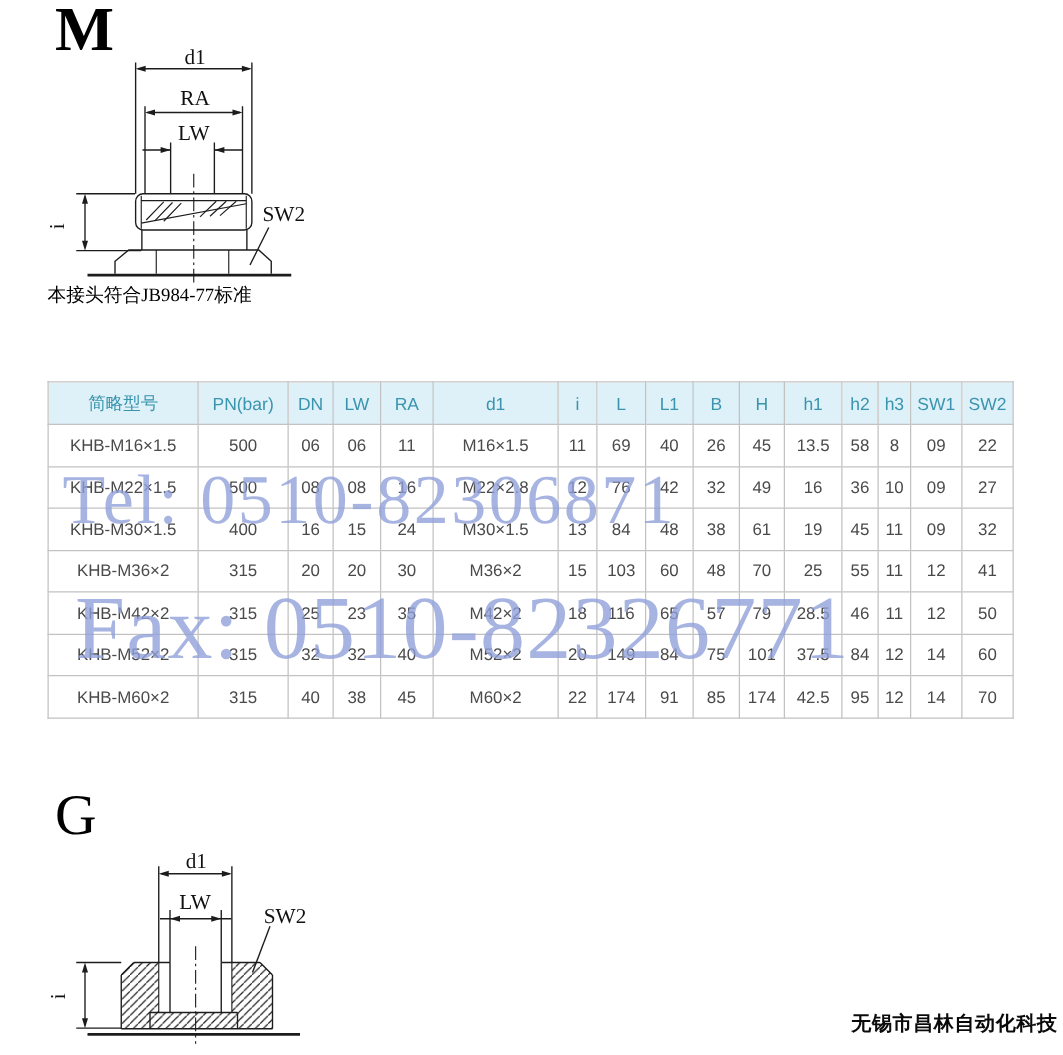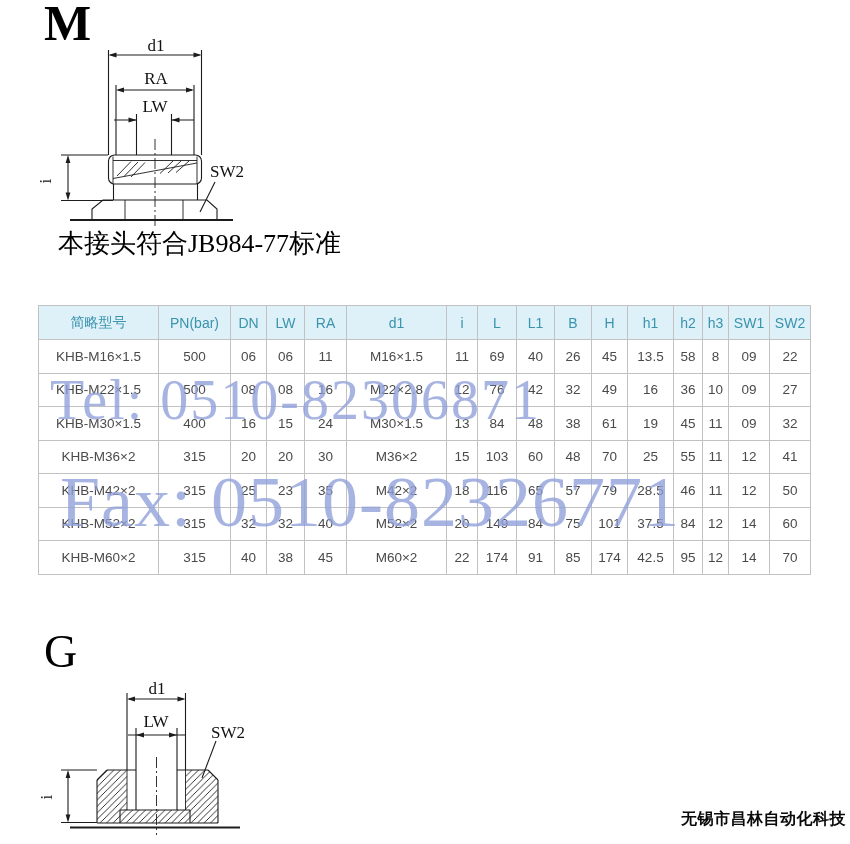--- a/index.html
+++ b/index.html
@@ -17,23 +17,23 @@
     font-family:"Liberation Sans",sans-serif;
   }
   .big-letter{
     position:absolute;
     font-family:"Liberation Serif",serif;
     color:#000;line-height:1;white-space:nowrap;
   }
   #letter-m{left:44px;top:-2px;font-size:50px;font-weight:bold;}
   #letter-g{left:44px;top:629px;font-size:46px;font-weight:normal;}
   .m-note{
-    position:absolute;left:58px;top:228px;
+    position:absolute;left:38px;top:228px;
     font-family:"Liberation Serif",serif;
-    font-size:26px;color:#000;white-space:nowrap;line-height:1.2;
+    font-size:15px;color:#000;white-space:nowrap;line-height:1.2;
   }
   .diagram{position:absolute;}
   #diagram-m{left:40px;top:30px;}
   #diagram-g{left:40px;top:672px;}
   .dline{stroke:var(--line);stroke-width:1.1;fill:none;}
   .thin{stroke-width:0.9;}
   .thick{stroke-width:2.2;}
   .cl{stroke-dasharray:11 3 2 3;stroke-width:0.9;}
   .arr{fill:var(--line);stroke:none;}
   .lbl{

